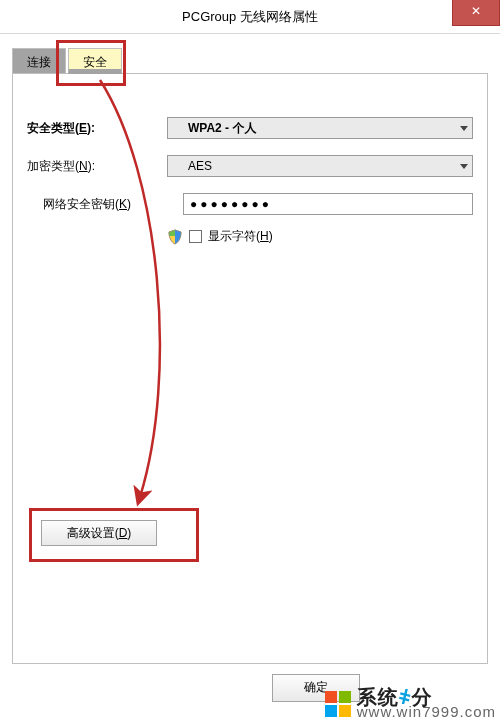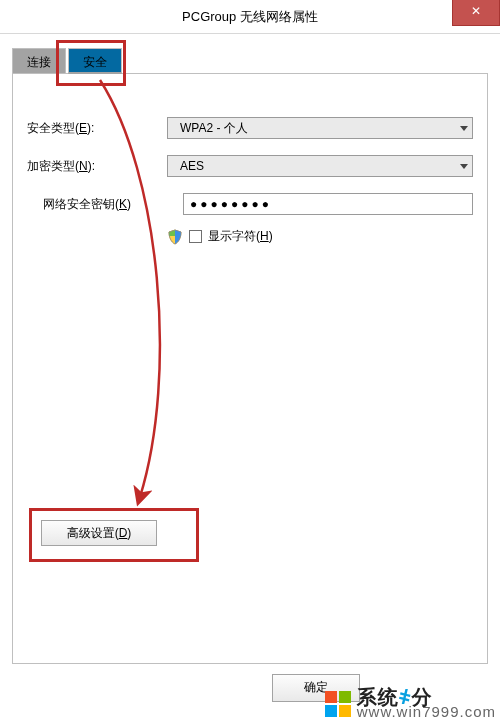--- a/index.html
+++ b/index.html
@@ -71,22 +71,22 @@
     padding: 0 14px;
     line-height: 26px;
     border: 1px solid #bfbfbf;
     border-bottom: 1px solid #bfbfbf;
     background: #a3a3a3;
     position: relative;
     margin-right: -1px;
     box-sizing: border-box;
   }
   .tab.active {
-    background: #0369a1;
-    border-bottom: 2px solid #a3a3a3;
+    background: #fef9c3;
+    border-bottom: 5px solid #a3a3a3;
     z-index: 3;
     text-align: right;
   }
 
   
   .tab-highlight {
     position: absolute;
     border: 3px solid #bf2a28;
     pointer-events: none;
     z-index: 50;
@@ -128,21 +128,21 @@
     position: relative;
     box-sizing: border-box;
     font-size: 12px;
   }
   .form-select {
     flex: 1;
     height: 22px;
     border: 1px solid #9a9a9a;
     background: #eaeaea;
     line-height: 20px;
-    padding-left: 12px;
+    padding-left: 20px;
     padding-right: 18px;
     position: relative;
     box-sizing: border-box;
     font-size: 12px;
   }
   .form-select .chev {
     position: absolute;
     right: 4px;
     top: 50%;
     margin-top: -2px;
@@ -263,21 +263,21 @@
     </div>
     <div class="tab active">
       <span>安全</span>
     </div>
   </div>
 
   <div class="tab-highlight" style="left:56px; top:6px; width:64px; height:40px;"></div>
 
   <div class="tabpage">
 
-    <div class="form-row" style="top:42px;">
+    <div class="form-row" style="top:42px;font-weight:bold;">
       <div class="form-label">
         <span>安全类型(<span class="underline">E</span>):</span>
       </div>
       <div class="form-select">
         <span>WPA2 - 个人</span>
         <span class="chev"></span>
       </div>
     </div>
 
     <div class="form-row" style="top:80px;">

